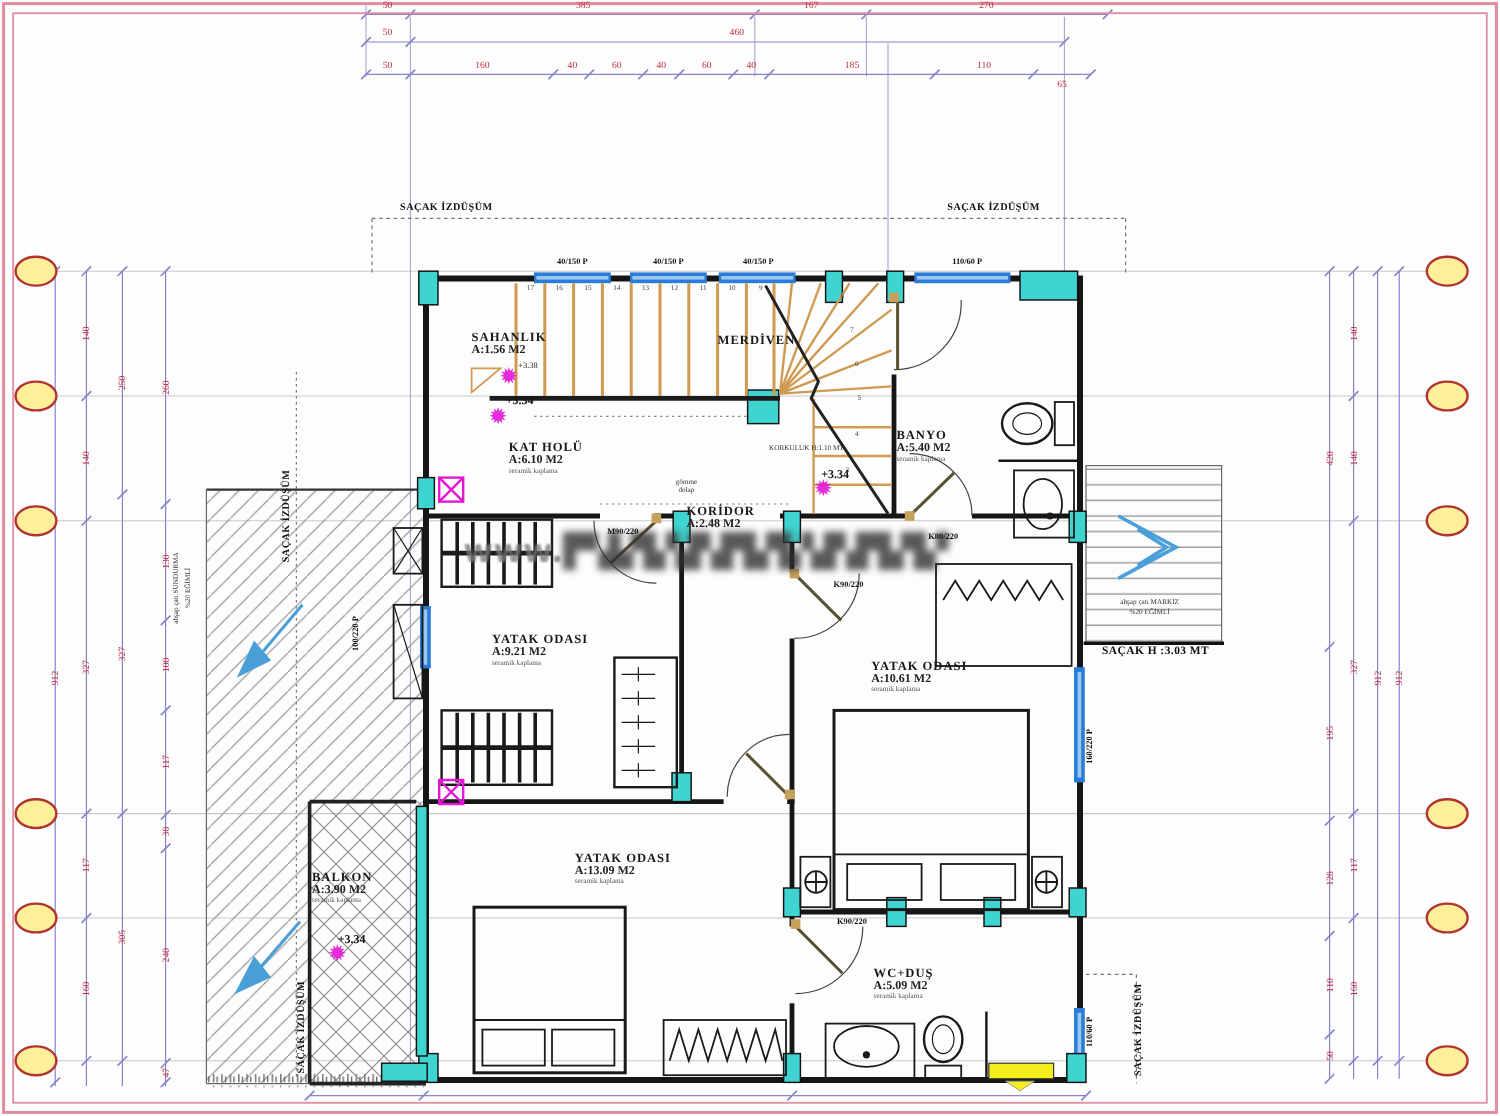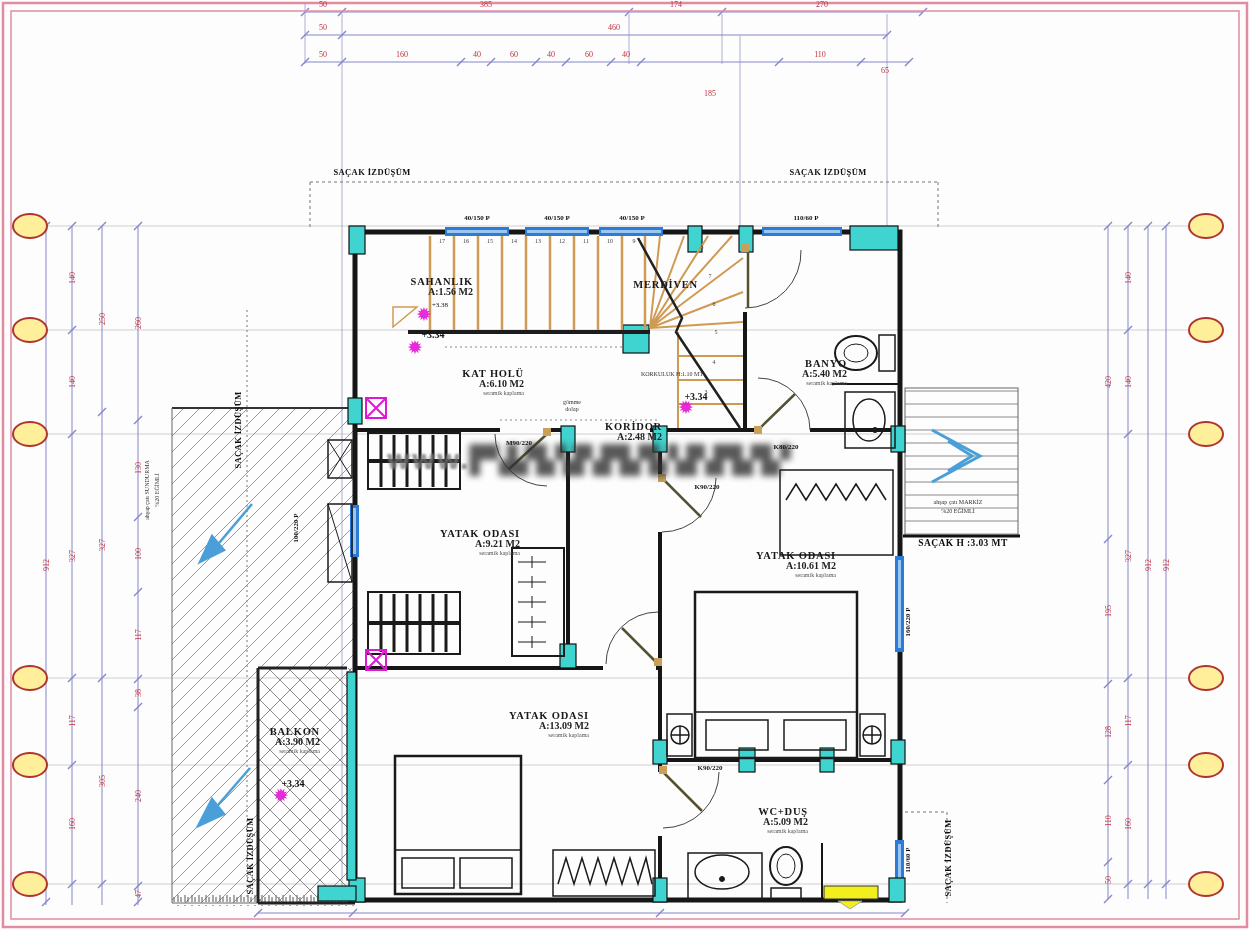--- a/index.html
+++ b/index.html
@@ -14,21 +14,21 @@
   .opening.v{transform:translate(-50%,-50%) rotate(-90deg);}
   .eave{font-size:8.5px;font-weight:bold;color:#101010;letter-spacing:.4px;}
   .eave.v{transform:translate(-50%,-50%) rotate(-90deg);}
   .note{font-size:6px;color:#333;}
   .note.v{transform:translate(-50%,-50%) rotate(-90deg);}
   .note.big{font-size:9.5px;font-weight:bold;color:#0d0d0d;letter-spacing:.4px;}
   .elev{font-size:10px;font-weight:bold;color:#151515;}
   .elev.s{font-size:7px;font-weight:normal;}
   .stairnum{font-size:6px;color:#444;}
   .star{color:#e316d4;font-size:19px;opacity:.9;}
-  .room{position:absolute;text-align:right;line-height:1.05;}
+  .room{position:absolute;text-align:left;line-height:1.05;}
   .room .rn{display:block;font-size:10.5px;font-weight:bold;letter-spacing:.8px;color:#181818;}
   .room .ra{display:block;font-size:10px;font-weight:bold;color:#222;}
   .room .rf{display:block;font-size:6px;color:#555;}
   .watermark{position:absolute;left:386px;top:444px;font-family:"DejaVu Sans",sans-serif;
              font-size:27px;font-weight:bold;color:#303030;opacity:.8;}
   .watermark .wm-pre{color:#7a7a7a;filter:blur(1px);}
   .watermark .wm-ob{filter:blur(3px);letter-spacing:-2px;}
 </style>
 </head>
 <body>
@@ -283,32 +283,32 @@
     <rect x="3" y="3" width="1244" height="924" stroke-width="2.5"></rect>
     <rect x="11" y="11" width="1228" height="908" stroke-width="1.5"></rect>
   </g>
 </svg>
 
 <div class="watermark"><span class="wm-pre">www.</span><span class="wm-ob">▛▚▙▜▞▟▚▛▙▜▞▟▚▛▙▜▞</span></div>
 
 <div id="anno">
       <div class="ann dim" style="left: 323px; top: 4px;">50</div>
       <div class="ann dim" style="left: 486px; top: 4px;">385</div>
-      <div class="ann dim" style="left: 676px; top: 4px;">174</div>
+      <div class="ann dim" style="left: 676px; top: 4px;">167</div>
       <div class="ann dim" style="left: 822px; top: 4px;">270</div>
       <div class="ann dim" style="left: 323px; top: 27px;">50</div>
       <div class="ann dim" style="left: 614px; top: 27px;">460</div>
       <div class="ann dim" style="left: 323px; top: 54px;">50</div>
       <div class="ann dim" style="left: 402px; top: 54px;">160</div>
       <div class="ann dim" style="left: 477px; top: 54px;">40</div>
       <div class="ann dim" style="left: 514px; top: 54px;">60</div>
       <div class="ann dim" style="left: 551px; top: 54px;">40</div>
       <div class="ann dim" style="left: 589px; top: 54px;">60</div>
       <div class="ann dim" style="left: 626px; top: 54px;">40</div>
-      <div class="ann dim" style="left: 710px; top: 54px; margin-top: 39px;">185</div>
+      <div class="ann dim" style="left: 710px; top: 54px;">185</div>
       <div class="ann dim" style="left: 820px; top: 54px;">110</div>
       <div class="ann dim" style="left: 885px; top: 70px;">65</div>
       <div class="ann dim v" style="left: 46px; top: 565px;">912</div>
       <div class="ann dim v" style="left: 72px; top: 278px;">140</div>
       <div class="ann dim v" style="left: 72px; top: 382px;">140</div>
       <div class="ann dim v" style="left: 72px; top: 556px;">327</div>
       <div class="ann dim v" style="left: 72px; top: 721px;">117</div>
       <div class="ann dim v" style="left: 72px; top: 824px;">160</div>
       <div class="ann dim v" style="left: 102px; top: 319px;">250</div>
       <div class="ann dim v" style="left: 102px; top: 545px;">327</div>

